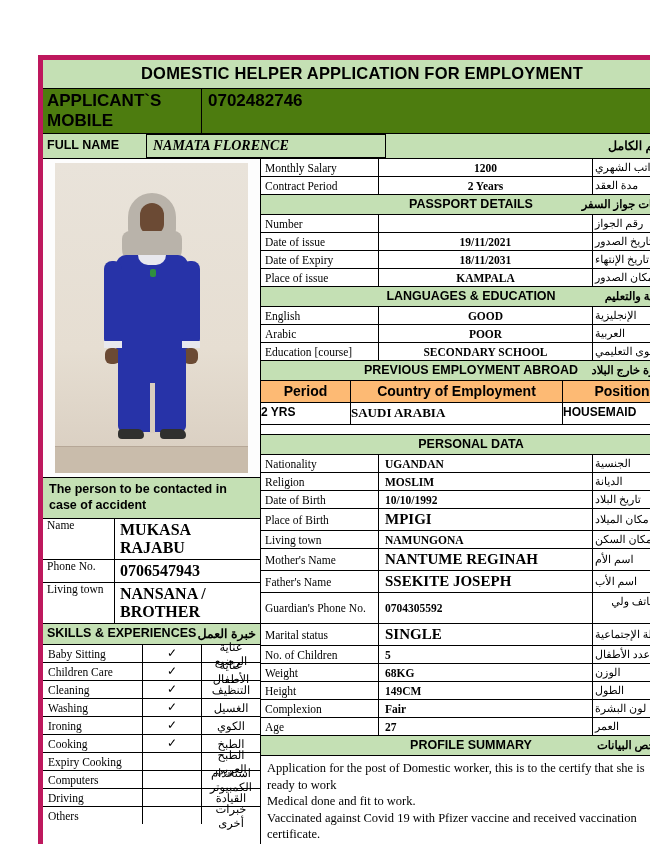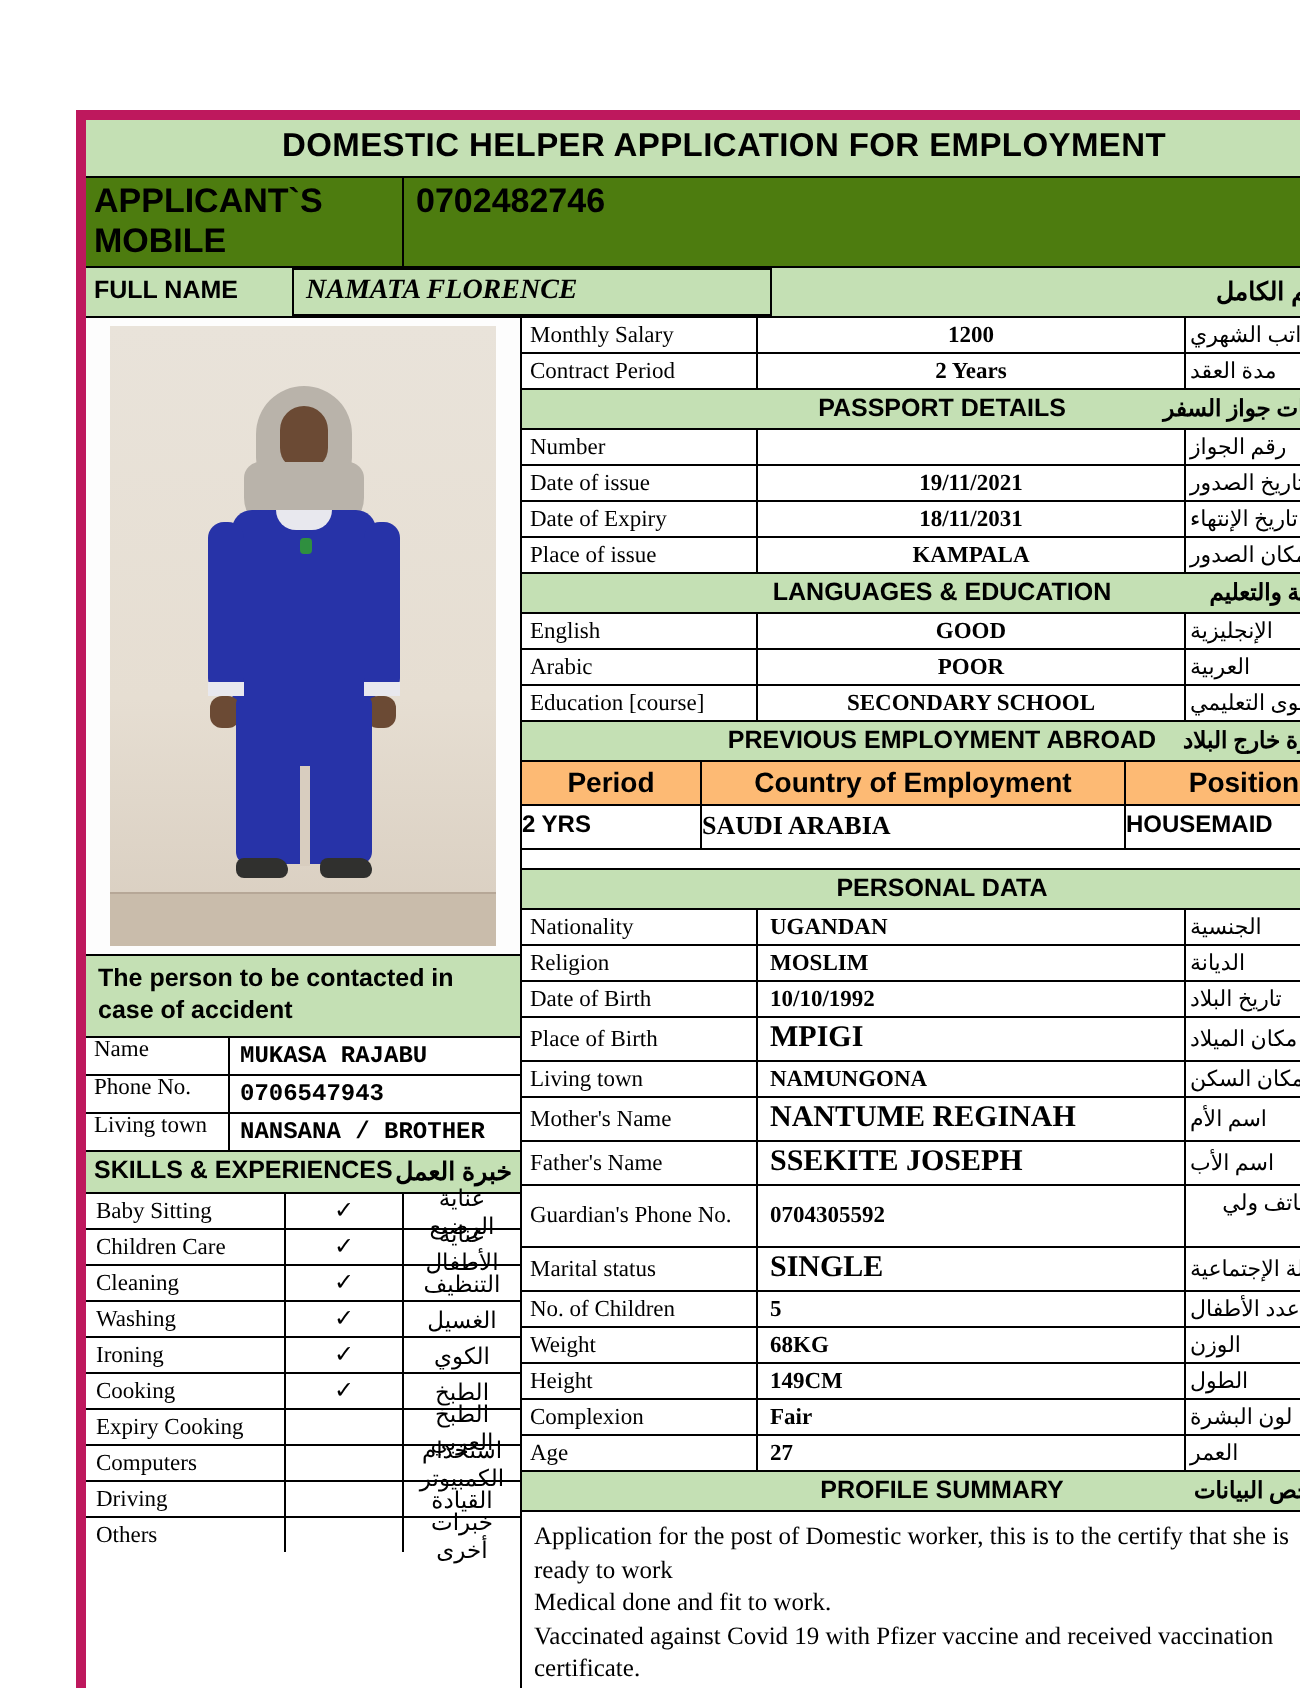--- a/index.html
+++ b/index.html
@@ -233,22 +233,21 @@
   .lrow .lk {
     width: 72px;
     padding: 0 4px;
     border-right: 1px solid #000;
     box-sizing: border-box;
   }
   .lrow .lv {
     flex: 1;
     padding: 2px 5px;
     font-weight: bold;
-    font-size: 12px;
-    font-family: Liberation Mono, monospace;
+    font-size: 16px;
   }
   .skills-head {
     background: #c4e0b4;
     border-bottom: 1px solid #000;
     display: flex;
     font-family: "Liberation Sans", sans-serif;
     font-weight: bold;
     font-size: 12.5px;
     padding: 2px 4px 3px 4px;
     justify-content: space-between;

